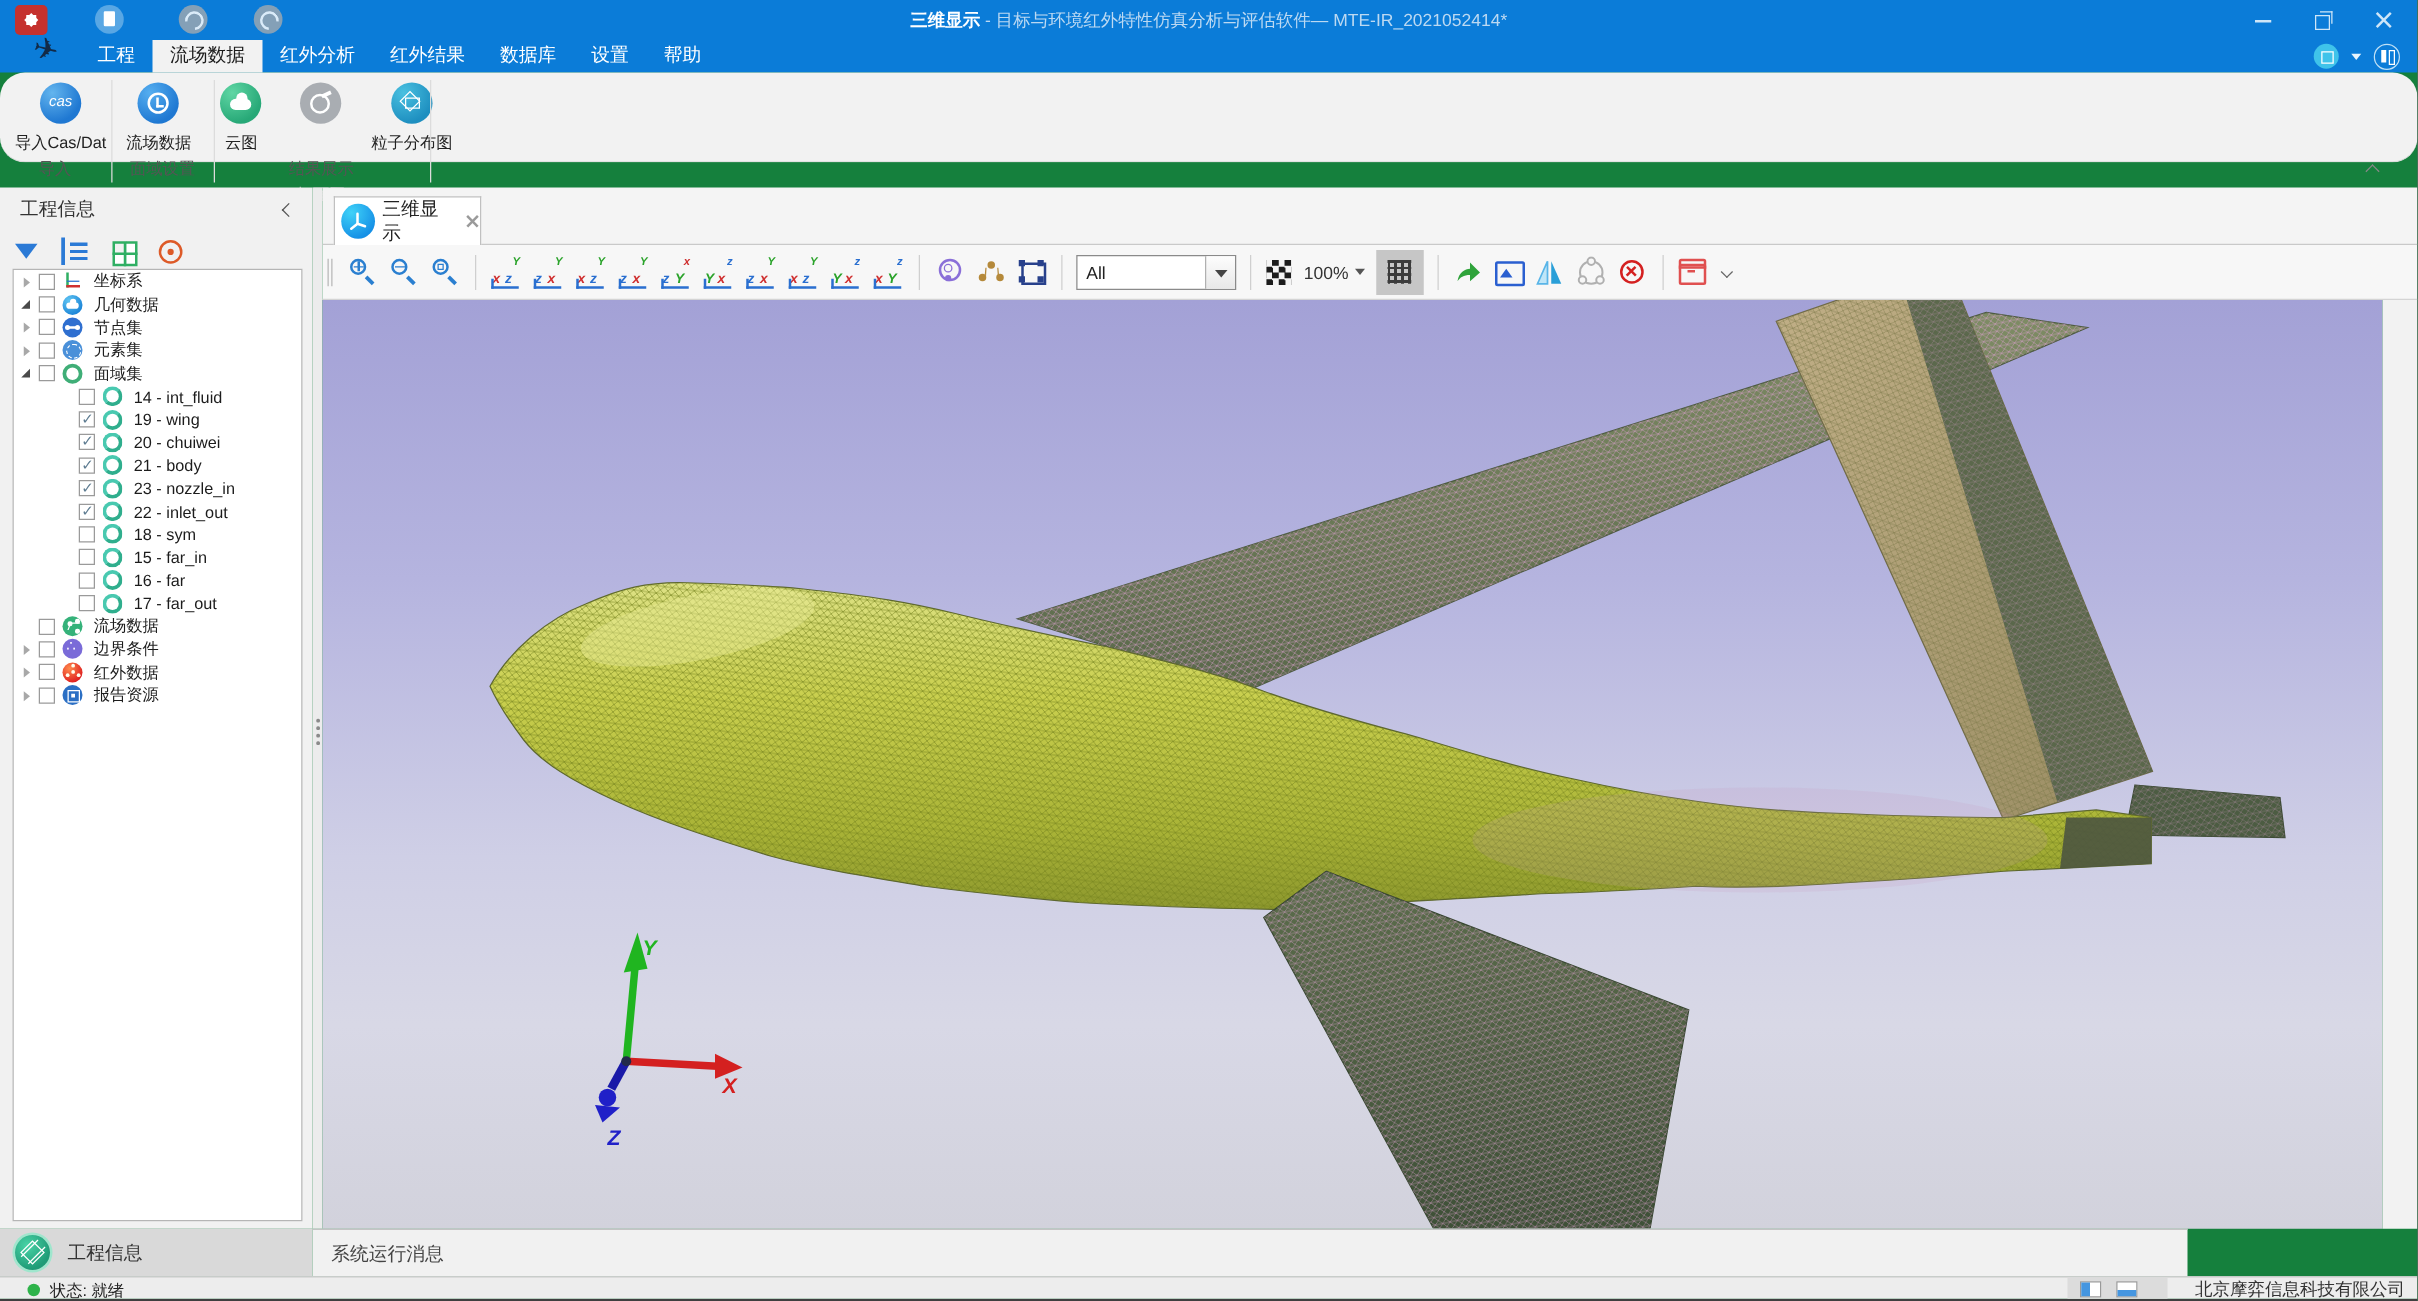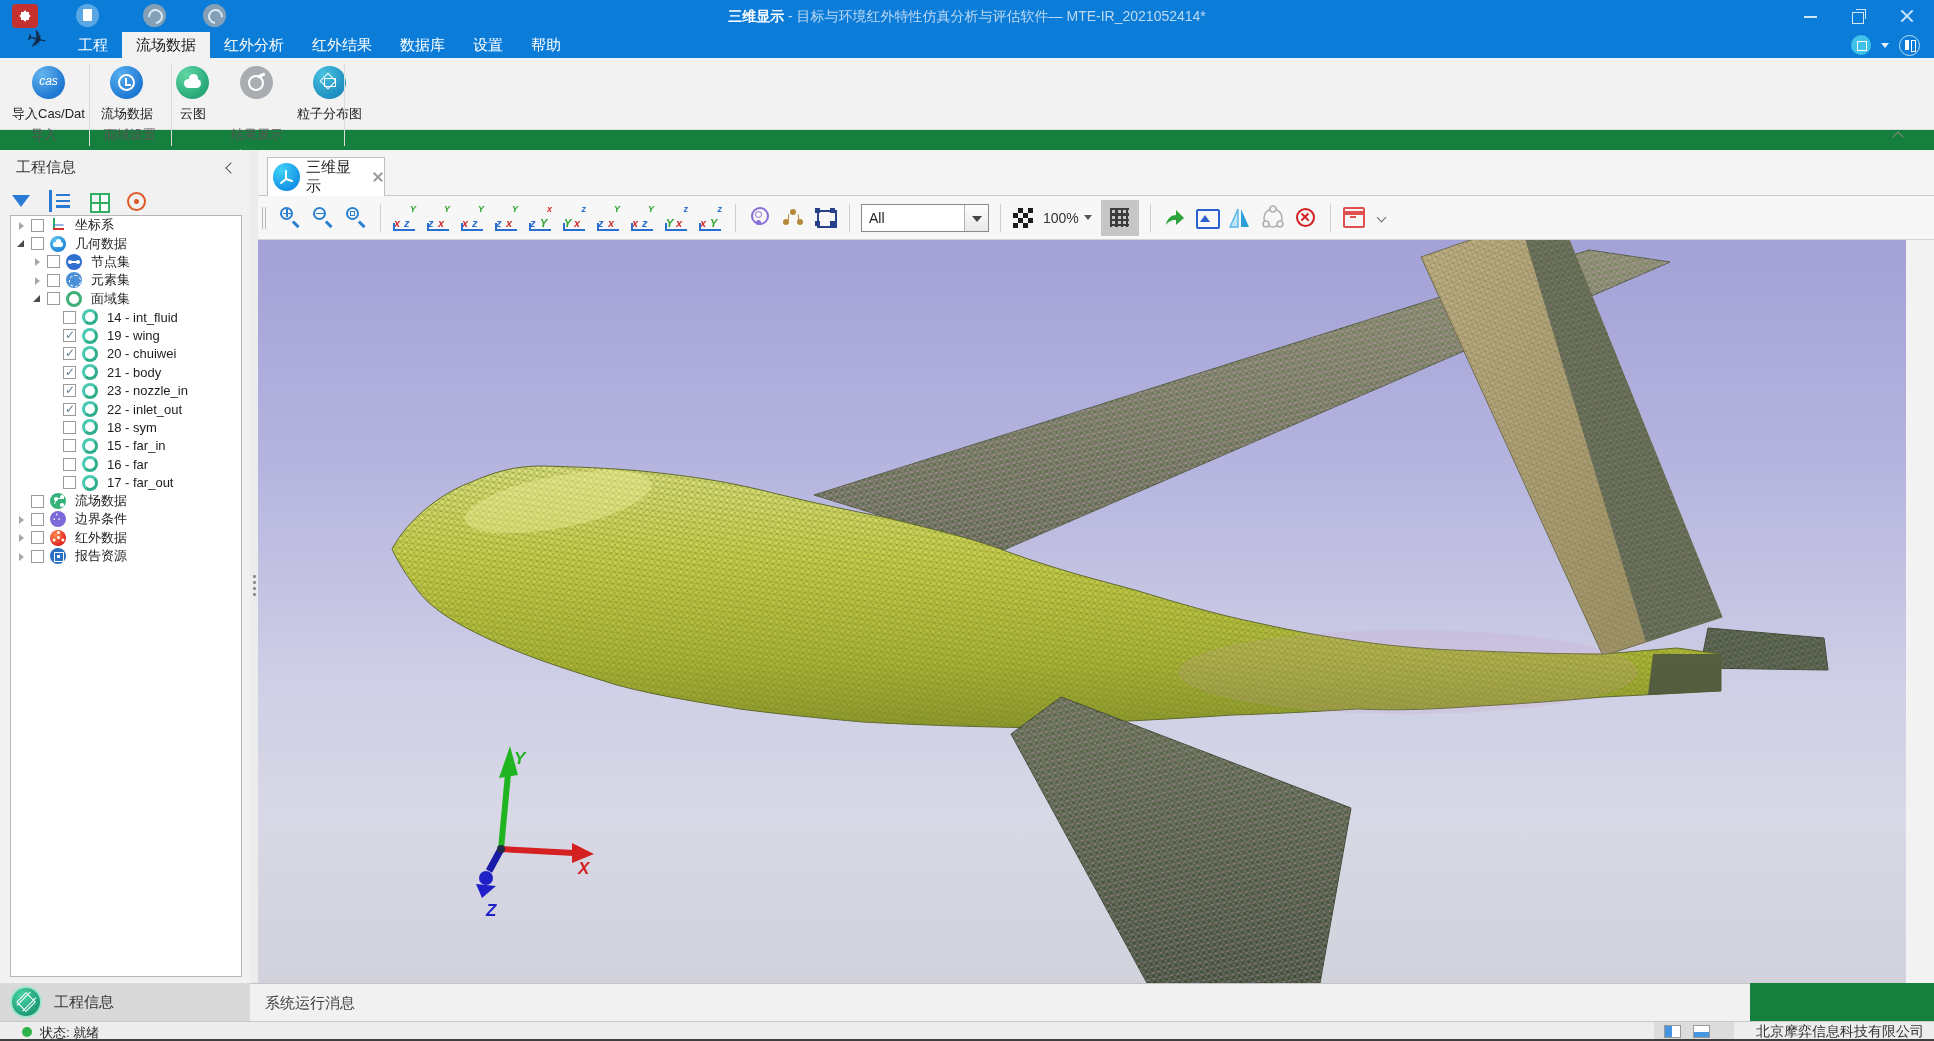--- a/index.html
+++ b/index.html
@@ -39,21 +39,21 @@
   .mitem.active{background:#f2f2f2;color:#1c1c1c;}
   .menu-right{position:absolute;right:14px;top:0;height:26px;display:flex;align-items:center;gap:10px;}
   .mr-cyan{width:20px;height:20px;border-radius:50%;background:#3fc3ea;position:relative;}
   .mr-cyan::before{content:"";position:absolute;left:6px;top:6px;width:8px;height:8px;border:1.5px solid #fff;}
   .mr-caret{width:0;height:0;border-left:4px solid transparent;border-right:4px solid transparent;border-top:5px solid #e8f4fd;}
   .mr-ring{width:21px;height:21px;border-radius:50%;border:1.5px solid #bfe0f5;position:relative;}
   .mr-ring::before{content:"";position:absolute;left:5px;top:4px;width:4px;height:10px;background:#fff;}
   .mr-ring::after{content:"";position:absolute;left:11px;top:4px;width:3px;height:10px;border:1.2px solid #fff;}
 
   
-  .ribbon{position:absolute;left:0;top:58px;width:1934px;height:72px;background:#f2f2f2;border-bottom:1px solid #dcdcdc;}
+  .ribbon{position:absolute;left:0;top:58px;width:1934px;height:72px;background:#f2f2f2;border-bottom:1px solid #dcdcdc;border-radius:20px;}
   .rbtns{position:absolute;left:4px;top:4px;display:flex;}
   .rbtn{display:flex;flex-direction:column;align-items:center;padding:2px 8px;min-width:64px;}
   .rico{width:33px;height:33px;border-radius:50%;position:relative;margin-top:2px;}
   .rlabel{margin-top:6px;font-size:13px;color:#222;white-space:nowrap;}
   .rbtn.dis .rlabel{color:#b0b0b0;margin-top:48px;}
   .ri-cas{background:radial-gradient(circle at 30% 25%,#63b5ee,#1f78d2 70%);}
   .ritext{position:absolute;left:0;right:0;top:8px;text-align:center;color:#fff;font-size:12px;font-style:italic;}
   .ri-clock{background:radial-gradient(circle at 30% 25%,#55aef0,#1f78d2 72%);}
   .ri-clock::before{content:"";position:absolute;left:8px;top:8px;width:13px;height:13px;border:2px solid #fff;border-radius:50%;}
   .ri-clock::after{content:"";position:absolute;left:15px;top:12px;width:4px;height:6px;border-left:2px solid #fff;border-bottom:2px solid #fff;}
@@ -82,21 +82,21 @@
   .pt-filter::before{content:"";position:absolute;left:2px;top:5px;border-left:9px solid transparent;border-right:9px solid transparent;border-top:12px solid #2b7ad6;}
   .pt-list{border-left:3px solid #2b7ad6;}
   .pt-list::before{content:"";position:absolute;left:4px;top:4px;width:14px;height:14px;
      background:linear-gradient(#2b7ad6 0 2.5px,transparent 2.5px 5.7px,#2b7ad6 5.7px 8.2px,transparent 8.2px 11.4px,#2b7ad6 11.4px 13.9px,transparent 13.9px);}
   .pt-grid::before{content:"";position:absolute;left:2px;top:3px;width:7px;height:7px;border:2px solid #2faf63;box-shadow:9px 0 0 -2px #fff,9px 0 #2faf63,0 9px 0 -2px #fff,0 9px #2faf63,9px 9px 0 -2px #fff,9px 9px #2faf63;}
   .pt-target{border:2.5px solid #dd5a28;border-radius:50%;width:19px;height:19px;}
   .pt-target::before{content:"";position:absolute;left:5px;top:5px;width:5px;height:5px;border-radius:50%;background:#dd5a28;}
   .treebox{position:absolute;left:10px;top:65px;width:232px;height:762px;background:#fff;border:1px solid #b5b5b5;overflow:hidden;}
   .trow{display:flex;align-items:center;height:18.4px;font-size:13px;color:#1c1c1c;white-space:nowrap;}
   .trow.lvl0{padding-left:4px;}
-  .trow.lvl1{padding-left:20px;}
+  .trow.lvl1{padding-left:4px;}
   .trow.lvl2{padding-left:36px;}
   .exp{width:13px;height:13px;position:relative;flex:0 0 13px;}
   .exp-c::before{content:"";position:absolute;left:4px;top:3px;width:0;height:0;border-top:4px solid transparent;border-bottom:4px solid transparent;border-left:5px solid #a8a8a8;}
   .exp-e::before{content:"";position:absolute;left:2px;top:3px;width:0;height:0;border-left:7px solid transparent;border-bottom:7px solid #4a4a4a;}
   .cb{width:13px;height:13px;border:1px solid #9a9a9a;background:#fff;margin:0 3px;position:relative;flex:0 0 13px;}
   .cb.on::before{content:"\2713";position:absolute;left:1px;top:-2px;font-size:12px;color:#5f7d92;}
   .ticon{width:16px;height:16px;border-radius:50%;margin:0 3px;position:relative;flex:0 0 16px;}
   .tlabel{margin-left:6px;}
   .ti-axes{border-radius:0;}
   .ti-axes::before{content:"";position:absolute;left:3px;top:1px;width:2px;height:12px;background:#2faf63;}

